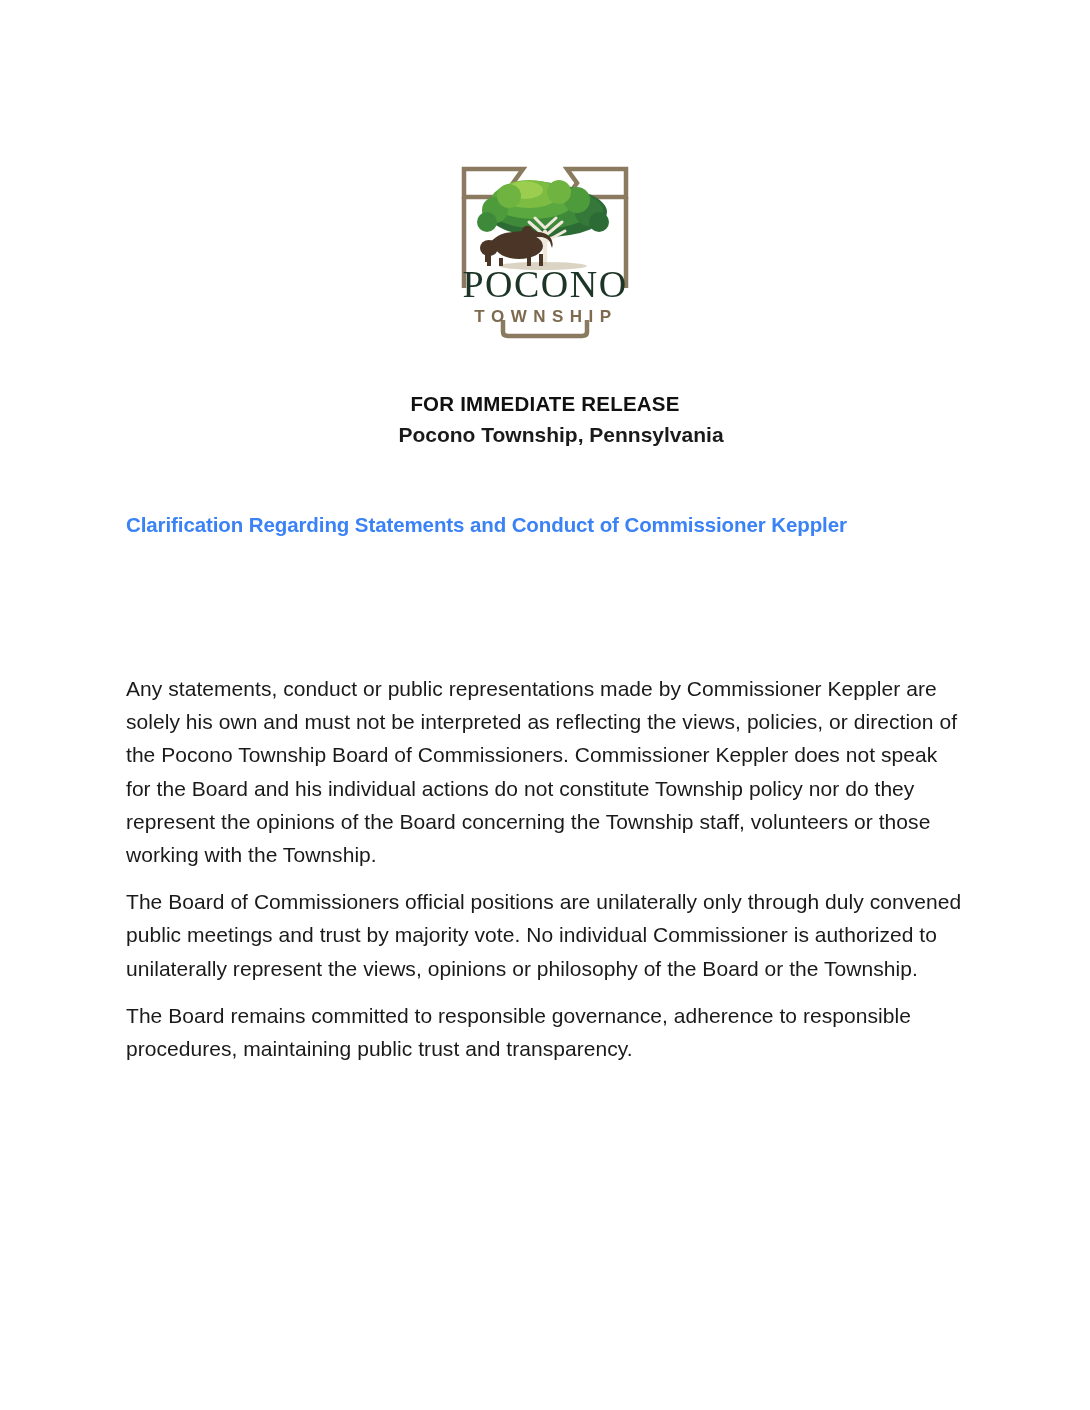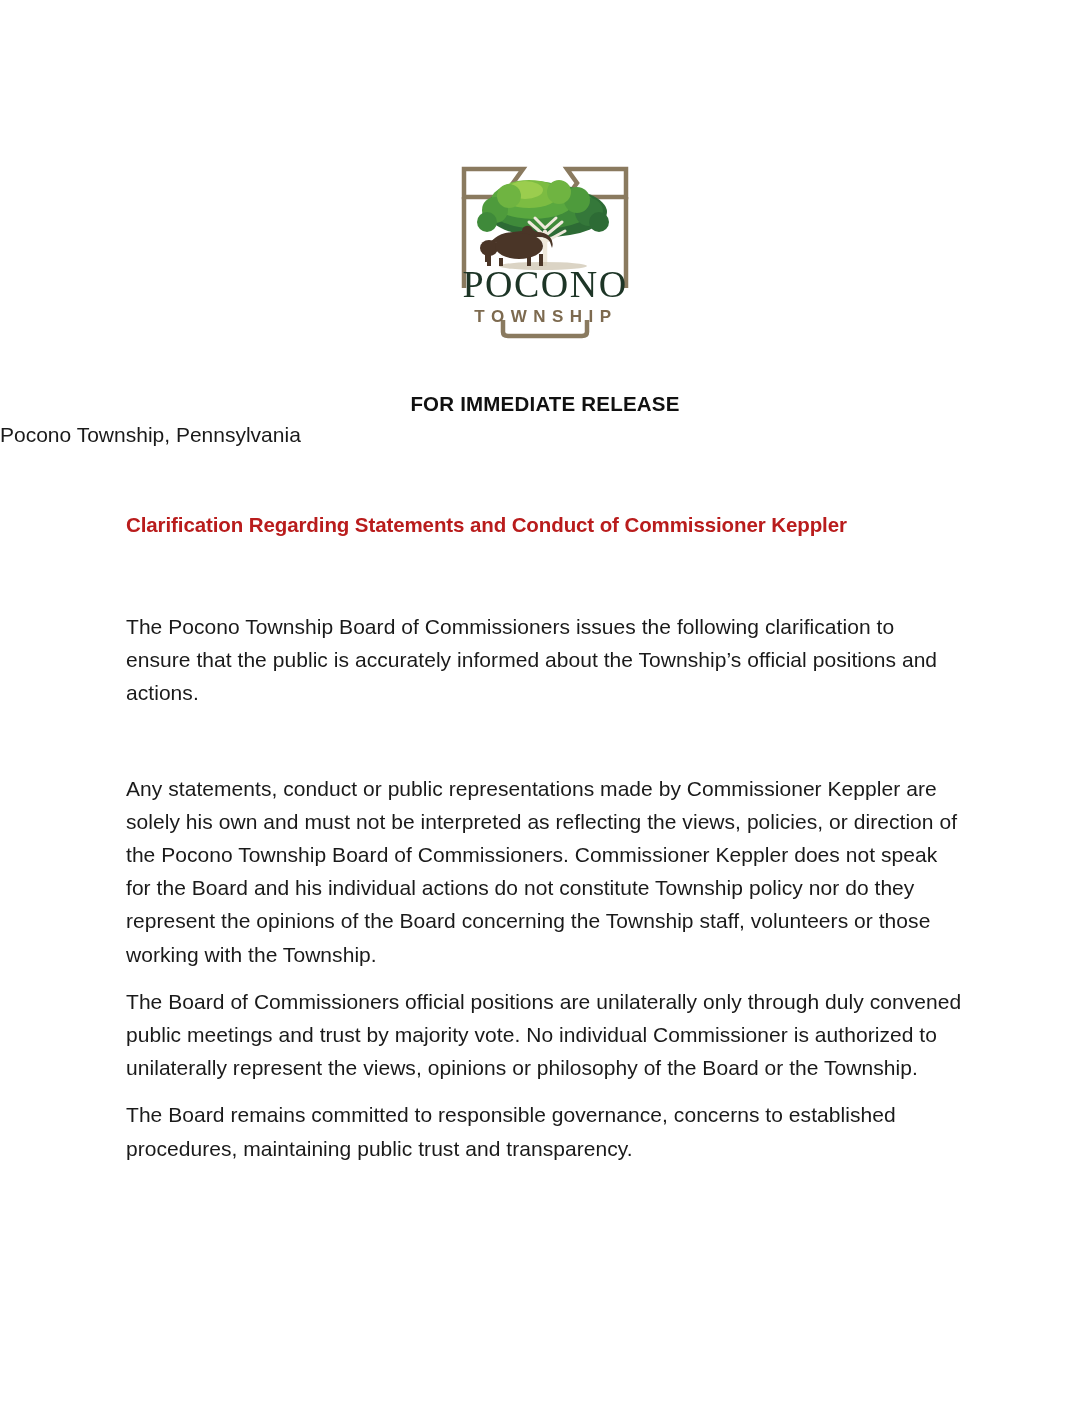--- a/index.html
+++ b/index.html
@@ -53,39 +53,40 @@
     font-weight: bold;
     letter-spacing: 0.2px;
     color: #111111;
     margin-top: 20px;
   }
   .location-line {
     position: absolute;
     left: 0;
     right: 0;
     top: 423px;
-    text-align: left;
+    text-align: center;
     font-size: 21px;
-    font-weight: normal;
+    font-weight: bold;
     color: #1a1a1a;
+    padding-left: 32px;
   }
 
   
   .content {
     position: absolute;
     left: 126px;
     top: 511px;
     width: 838px;
   }
 
   .headline {
     font-size: 20.5px;
     font-weight: bold;
     line-height: 28px;
-    color: #b91c1c;
+    color: #3b82f6;
     margin: 0;
     letter-spacing: -0.1px;
   }
 
   p.body-para {
     font-size: 21px;
     line-height: 33.2px;
     color: #1a1a1a;
     margin: 0;
     letter-spacing: 0.05px;
@@ -173,31 +174,30 @@
   <div class="release-line">FOR IMMEDIATE RELEASE</div>
 
   <div class="location-line">Pocono Township, Pennsylvania</div>
 
   <div class="content">
 
     <h1 class="headline">Clarification Regarding Statements and Conduct of Commissioner Keppler</h1>
 
     <div class="gap-lead"></div>
 
-    <p class="body-para">The Pocono Township Board of Commissioners issues the following clarification to ensure that the public is accurately informed about the Township’s official positions and actions.</p>
 
     <div class="gap-large"></div>
 
     <p class="body-para">Any statements, conduct or public representations made by Commissioner Keppler are solely his own and must not be interpreted as reflecting the views, policies, or direction of the Pocono Township Board of Commissioners. Commissioner Keppler does not speak for the Board and his individual actions do not constitute Township policy nor do they represent the opinions of the Board concerning the Township staff, volunteers or those working with the Township.</p>
 
     <div class="gap-small"></div>
 
     <p class="body-para"><span>The Board of Commissioners official positions are unilaterally </span><b>only</b><span> through duly convened public meetings and </span><b>trust by majority vote.</b><span>  No individual Commissioner is authorized to unilaterally represent the views, opinions or philosophy of the Board or the Township.</span></p>
 
     <div class="gap-small"></div>
 
-    <p class="body-para">The Board remains committed to responsible governance, concerns to established procedures, maintaining public trust and transparency.</p>
+    <p class="body-para">The Board remains committed to responsible governance, adherence to responsible procedures, maintaining public trust and transparency.</p>
 
     <div class="gap-small"></div>
 
 
   </div>
 </div>
 
 </body></html>

